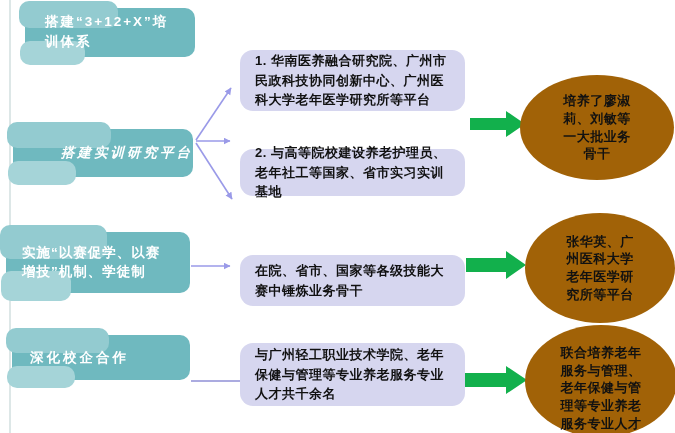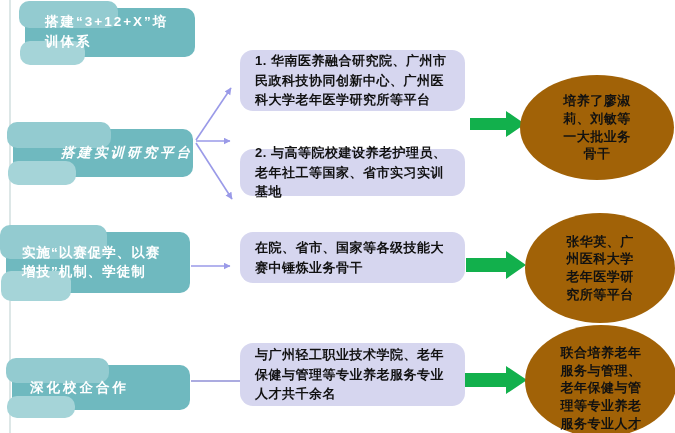--- a/index.html
+++ b/index.html
@@ -39,37 +39,37 @@
     content:"";position:absolute;left:-5px;bottom:-8px;
     width:38%;height:50%;
     background:#A5D4D8;border-radius:10px;z-index:-1;
   }
   .pillar .lbl{display:block;}
   .p1{left:25px;top:8px;width:170px;height:49px;padding:2px 10px 4px 20px;}
   .p1 .lbl{width:130px;}
   .p2{left:13px;top:129px;width:180px;height:48px;justify-content:flex-end;text-align:center;letter-spacing:3px;font-style:italic;}
   .p3{left:6px;top:232px;width:184px;height:61px;padding:2px 12px 2px 16px;letter-spacing:1px;line-height:1.4;}
   .p3 .lbl{width:146px;}
-  .p4{left:12px;top:365px;width:178px;height:45px;padding-left:18px;letter-spacing:3px;}
+  .p4{left:12px;top:335px;width:178px;height:45px;padding-left:18px;letter-spacing:3px;}
   
   .measure{
     position:absolute;left:240px;width:225px;
     background:#D6D6EF;
     border-radius:13px;
     color:#111111;
     font-size:13px;line-height:1.5;letter-spacing:0.5px;
     display:flex;align-items:center;
     box-sizing:border-box;
     padding:4px 13px 4px 15px;
     z-index:2;
   }
   .m1{top:50px;height:61px;}
   .m2{top:121px;height:47px;margin-top:28px;}
   .m3{top:183px;height:46px;}
-  .m4{top:232px;height:51px;}
+  .m4{top:255px;height:51px;}
   .m5{top:343px;height:63px;}
   
   .outcome{
     position:absolute;
     background:#a16207;
     border-radius:50%;
     color:#111111;
     font-size:13px;line-height:1.35;letter-spacing:0.5px;
     display:flex;align-items:center;justify-content:center;
     text-align:center;

